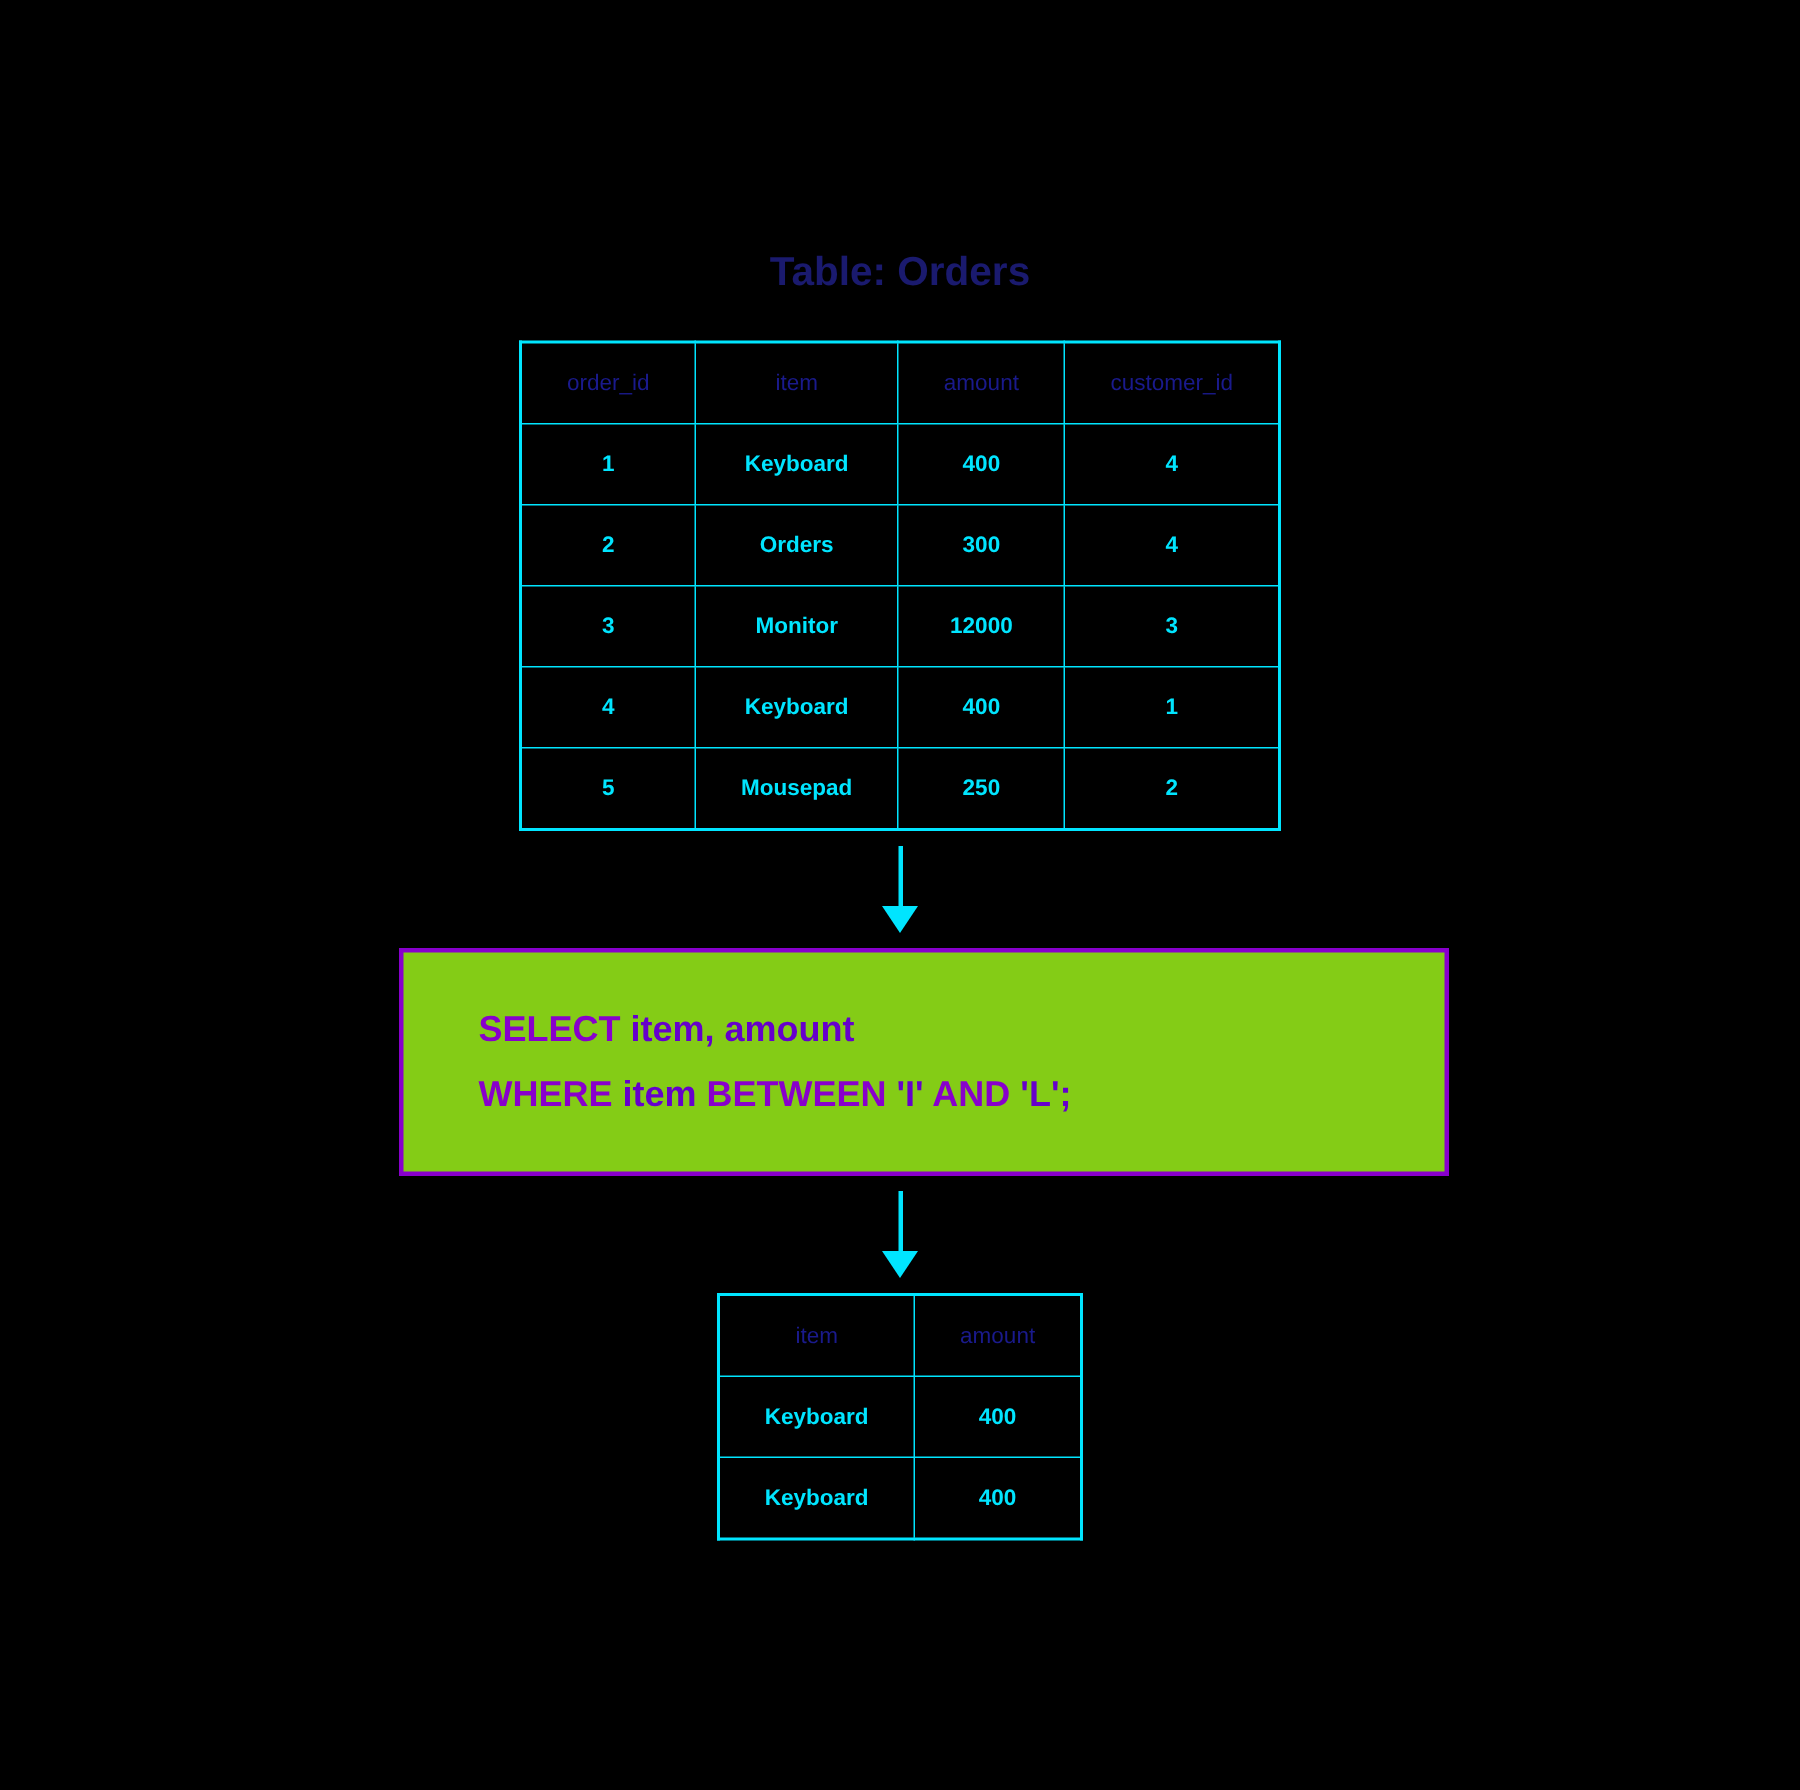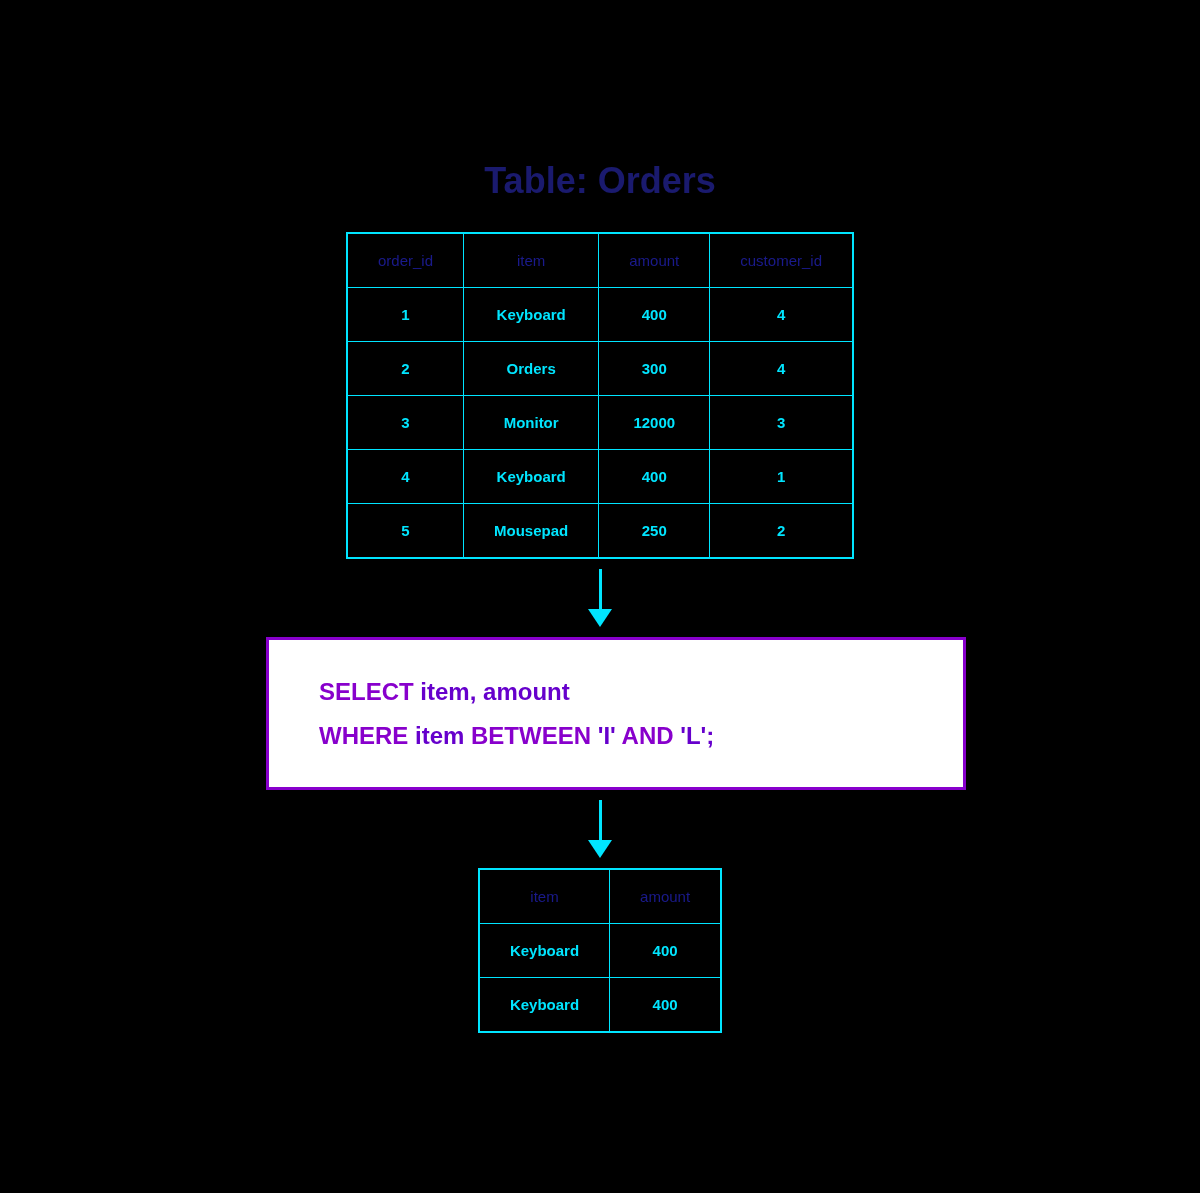--- a/index.html
+++ b/index.html
@@ -19,21 +19,21 @@
       flex-direction: column;
       align-items: center;
       gap: 0;
       padding: 40px 0;
       width: 100%;
     }
 
     
     .table-title {
       color: #1a1a6e;
-      font-size: 36px;
+      font-size: 27px;
       font-weight: 700;
       margin-bottom: 30px;
       font-family: Arial, sans-serif;
     }
 
     
     .sql-table {
       border-collapse: collapse;
       border: 2.5px solid #00e5ff;
     }
@@ -76,21 +76,21 @@
       border-left: 12px solid transparent;
       border-right: 12px solid transparent;
       border-top: 18px solid #00e5ff;
     }
 
     
     .query-box {
       border: 3px solid #8800cc;
       padding: 30px 50px;
       width: 700px;
-      background: #ffffff;
+      background: #84cc16;
       margin-left: 32px;
     }
 
     .query-line {
       font-size: 24px;
       line-height: 1.8;
       font-family: Arial, sans-serif;
       font-weight: 700;
     }
 

